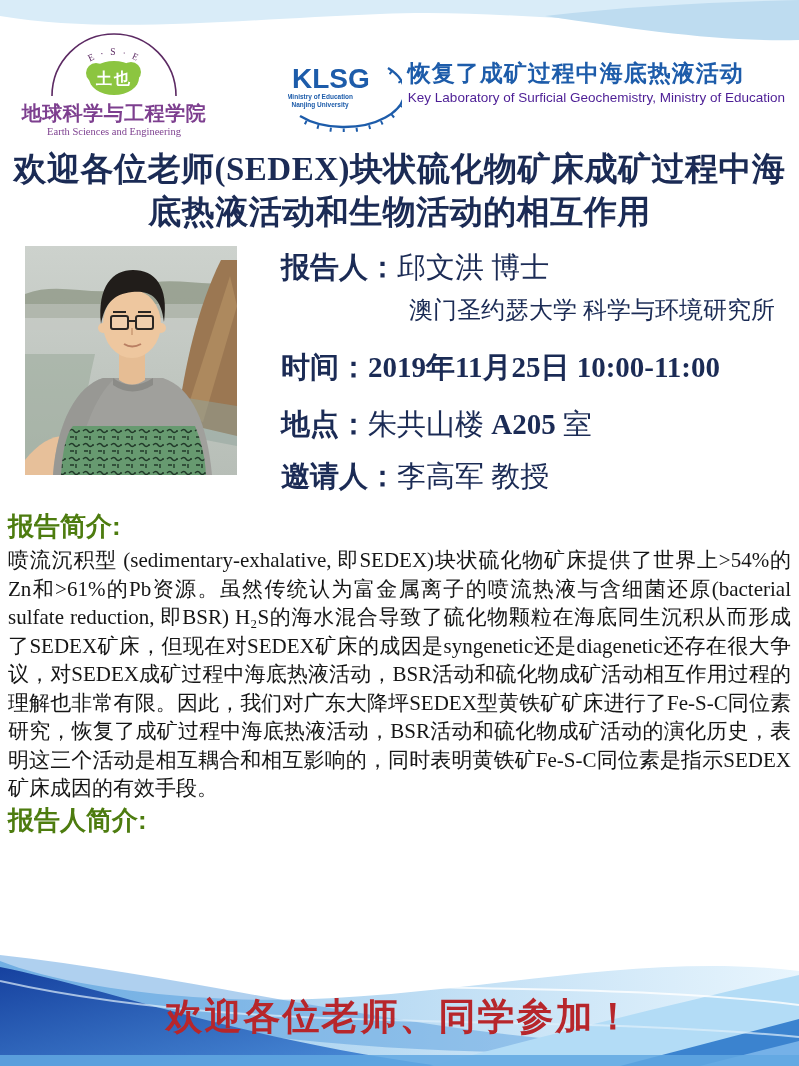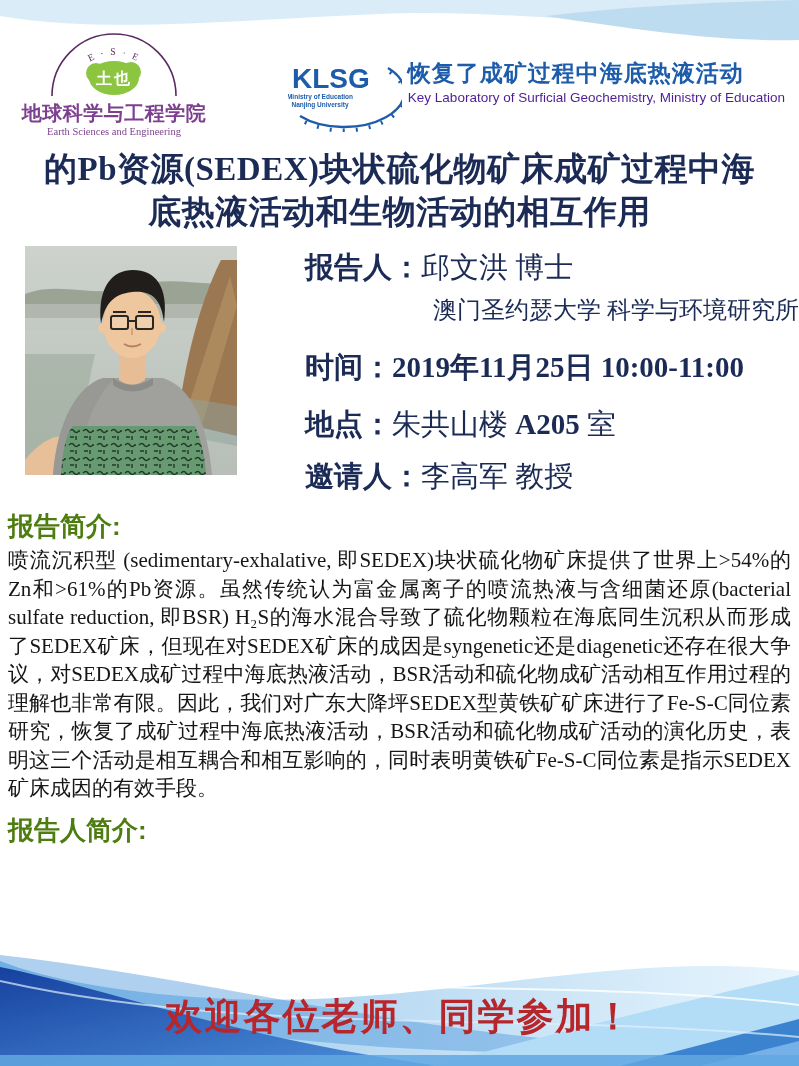--- a/index.html
+++ b/index.html
@@ -21,34 +21,34 @@
   .klsg-zh{font-family:"Liberation Sans","DejaVu Sans",sans-serif;font-weight:bold;
            font-size:23px;letter-spacing:1px;color:#1d5caa;line-height:1.15;white-space:nowrap;}
   .klsg-en{font-family:"Liberation Sans","DejaVu Sans",sans-serif;font-size:13.5px;
            color:#4c1d95;margin-top:4px;white-space:nowrap;}
   
   .title{margin-top:8px;text-align:center;font-weight:bold;color:#1b2b55;
          font-size:33px;line-height:43px;letter-spacing:0.5px;}
   
   .info-row{display:flex;margin:12px 0 0 25px;}
   .photo{flex:0 0 auto;width:212px;height:229px;}
-  .info-col{margin-left:68px;padding-top:2px;color:#1b2b55;}
+  .info-col{margin-left:44px;padding-top:2px;color:#1b2b55;}
   .info-line{font-size:29px;white-space:nowrap;}
   .info-label{font-weight:bold;}
   .affiliation{font-size:24px;margin:6px 0 0 128px;white-space:nowrap;}
   .line-time{margin-top:22px;}
   .line-place{margin-top:17px;}
   .line-host{margin-top:12px;}
   .bold-val{font-weight:bold;}
   
   .section{position:relative;z-index:2;margin:12px 8px 0 8px;color:#161616;}
   .section h2{margin:0 0 2px 0;font-family:"Liberation Sans","DejaVu Sans",sans-serif;
               font-size:26px;font-weight:bold;color:#4d7c0f;}
   .section p{margin:0;font-size:21px;line-height:28.5px;text-align:justify;}
-  .section-bio{margin-top:10px;}
+  .section-bio{margin-top:0;}
   
   .footer{position:absolute;left:0;bottom:0;width:799px;height:125px;z-index:1;}
   .footer svg{position:absolute;left:0;top:0;}
   .welcome{position:absolute;left:0;top:51px;width:100%;text-align:center;
            font-family:"Liberation Sans","DejaVu Sans",sans-serif;
            font-size:37px;font-weight:bold;letter-spacing:2px;color:#b7262b;}
 </style>
 </head>
 <body>
 
@@ -87,21 +87,21 @@
         <text x="32" y="51" text-anchor="middle" font-size="6.5" font-weight="bold" fill="#1d5caa" font-family="Liberation Sans, DejaVu Sans, sans-serif">Nanjing University</text>
       </svg>
       <div class="klsg-text">
         <div class="klsg-zh">恢复了成矿过程中海底热液活动</div>
         <div class="klsg-en">Key Laboratory of Surficial Geochemistry, Ministry of Education</div>
       </div>
     </div>
   </div>
 
   <div class="title">
-    <div>的Pb资源(SEDEX)块状硫化物矿床成矿过程中海</div>
+    <div>欢迎各位老师(SEDEX)块状硫化物矿床成矿过程中海</div>
     <div>底热液活动和生物活动的相互作用</div>
   </div>
 
   <div class="info-row">
     <svg class="photo" viewBox="0 0 212 229">
       <defs>
         <linearGradient id="skyG" x1="0" y1="0" x2="0" y2="1">
           <stop offset="0" stop-color="#cdd2cd"></stop>
             <stop offset="1" stop-color="#b7beb7"></stop>
         </linearGradient>

